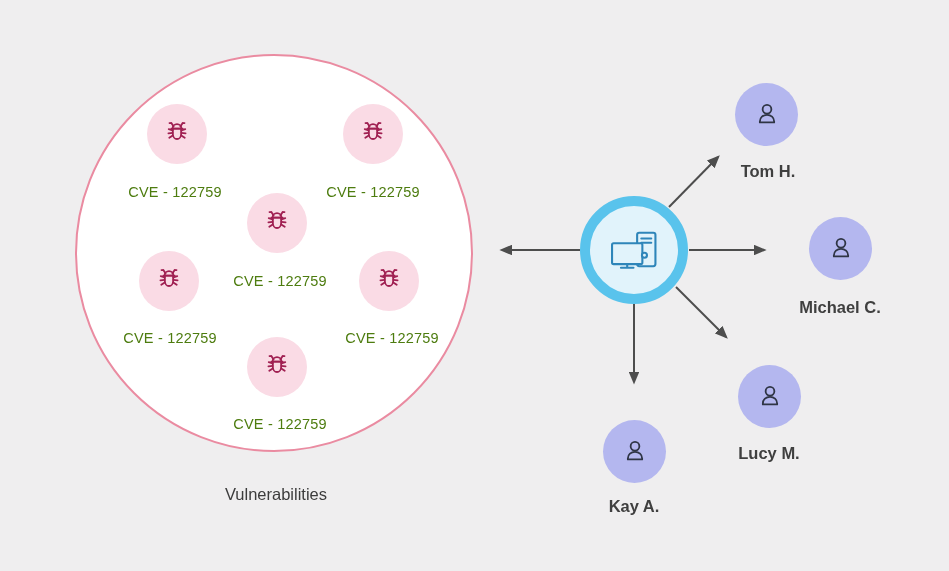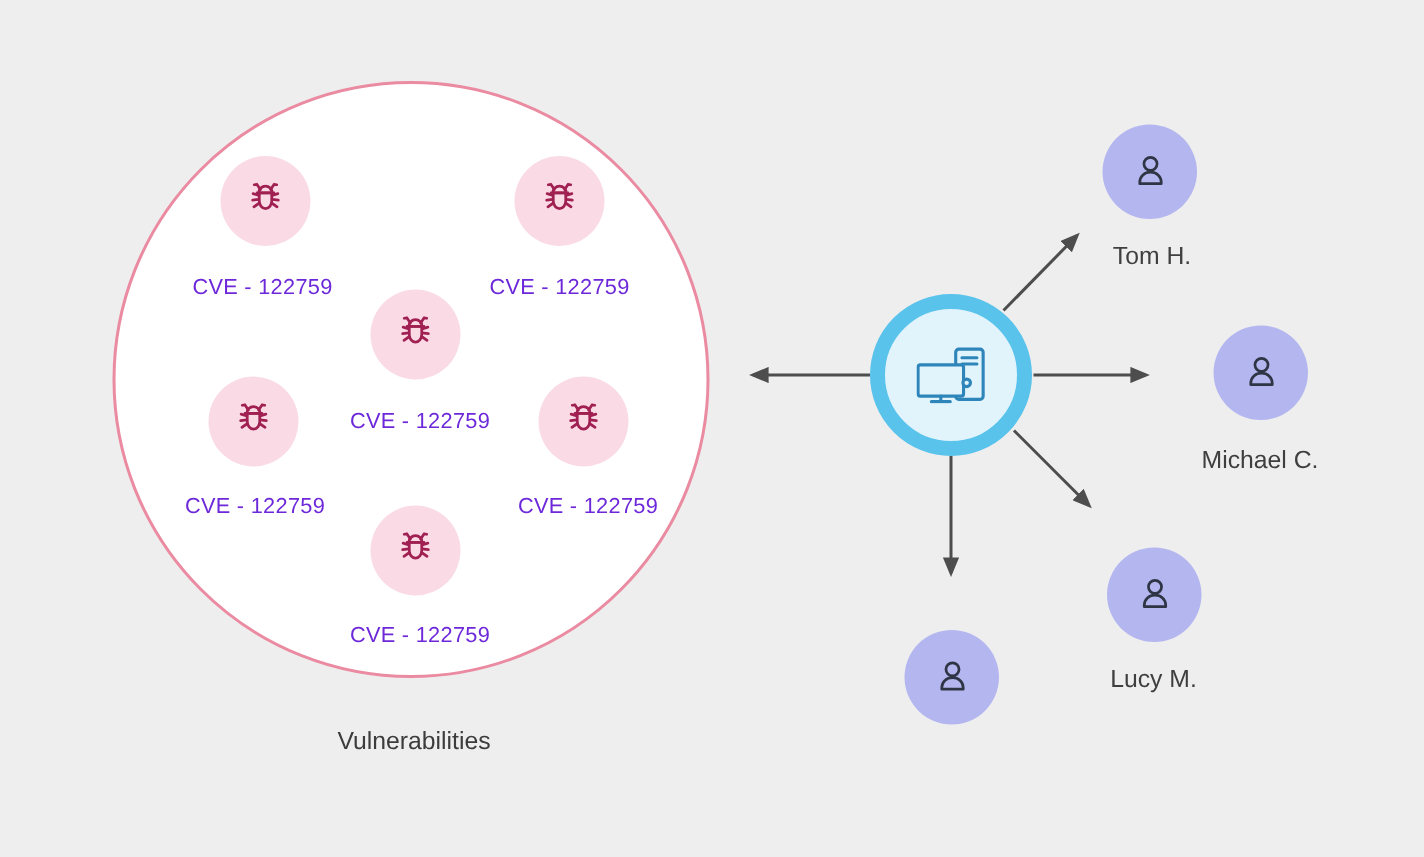--- a/index.html
+++ b/index.html
@@ -20,42 +20,42 @@
     width:398px;height:398px;border-radius:50%;
     background:#ffffff;border:2px solid #ea8ba1;
     box-sizing:border-box;
   }
   .bug-node{
     position:absolute;width:60px;height:60px;border-radius:50%;
     background:#fadbe5;display:flex;align-items:center;justify-content:center;
   }
   .cve-label{
     position:absolute;width:160px;text-align:center;
-    color:#6d28d9;font-size:14.5px;letter-spacing:.2px;
+    color:#4d7c0f;font-size:14.5px;letter-spacing:.2px;
   }
   .vuln-title{
     position:absolute;left:176px;top:485px;width:200px;text-align:center;
     color:#3c3c3c;font-size:16.5px;
   }
   
   .asset-node{
     position:absolute;left:580px;top:196px;
     width:108px;height:108px;border-radius:50%;
     background:#e1f3fb;border:10px solid #59c3ec;
     box-sizing:border-box;
     display:flex;align-items:center;justify-content:center;
   }
   
   .avatar{
     position:absolute;width:63px;height:63px;border-radius:50%;
     background:#b4b7ef;display:flex;align-items:center;justify-content:center;
   }
   .user-name{
     position:absolute;width:160px;text-align:center;
-    color:#3f3f3f;font-size:16.5px;
+    color:#3f3f3f;font-size:16.5px;font-weight:bold;
   }
   
   .arrows{
     position:absolute;left:0;top:0;width:949px;height:571px;
     pointer-events:none;
   }
   svg{display:block;}
 </style>
 </head>
 <body>
@@ -208,14 +208,15 @@
       <svg width="32" height="32" viewBox="0 0 30 30" fill="none" stroke="#2f3545" stroke-width="1.7" stroke-linejoin="round">
         <circle cx="15" cy="9.6" r="4.1"></circle>
         <path d="M8.3 22 v-0.9 c0 -3.8 3 -6.3 6.7 -6.3 s6.7 2.5 6.7 6.3 V22 z"></path>
       </svg>
     </span>
   </div>
 
   <div class="user-name" style="left:688px;top:162px">Tom H.</div>
   <div class="user-name" style="left:689px;top:444px">Lucy M.</div>
   <div class="user-name" style="left:760px;top:298px">Michael C.</div>
+  <div class="user-name" style="left:554px;top:497px">Kay A.</div>
 
 </div>
 
 </body></html>

